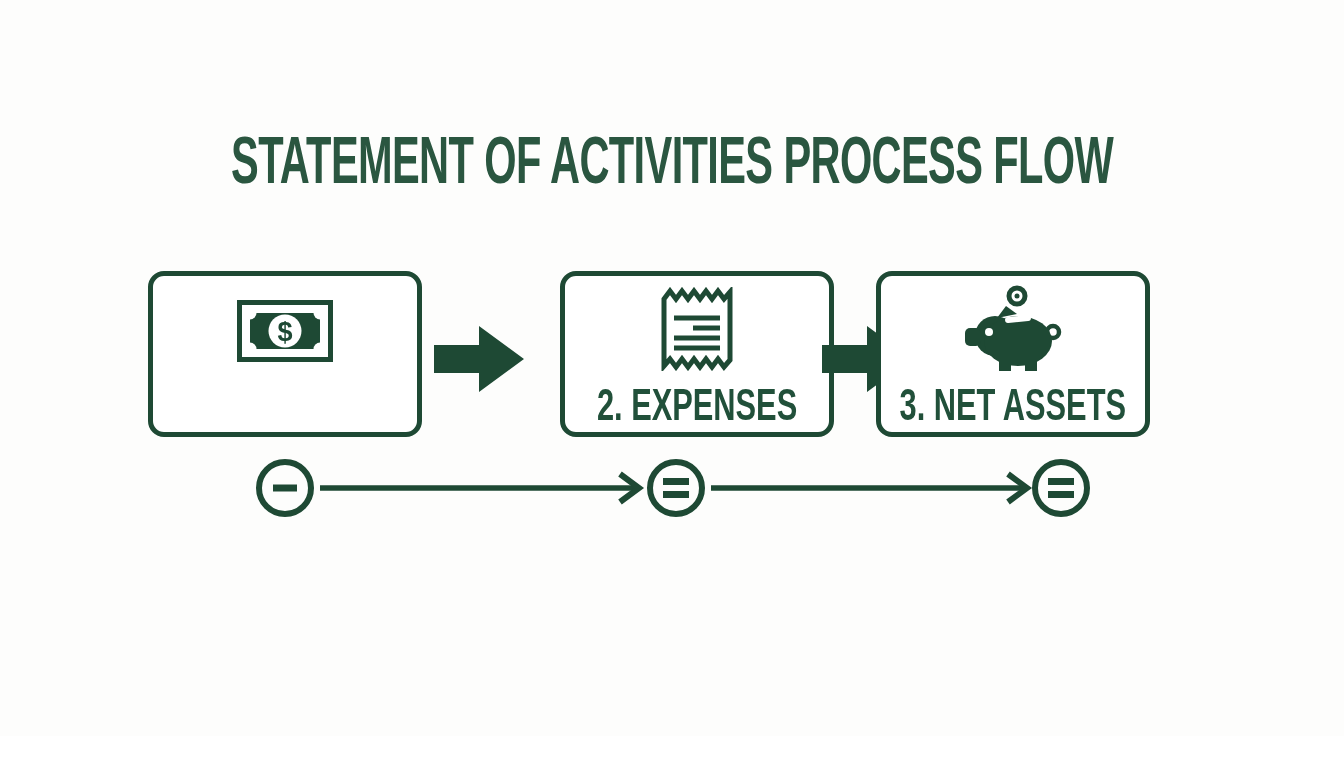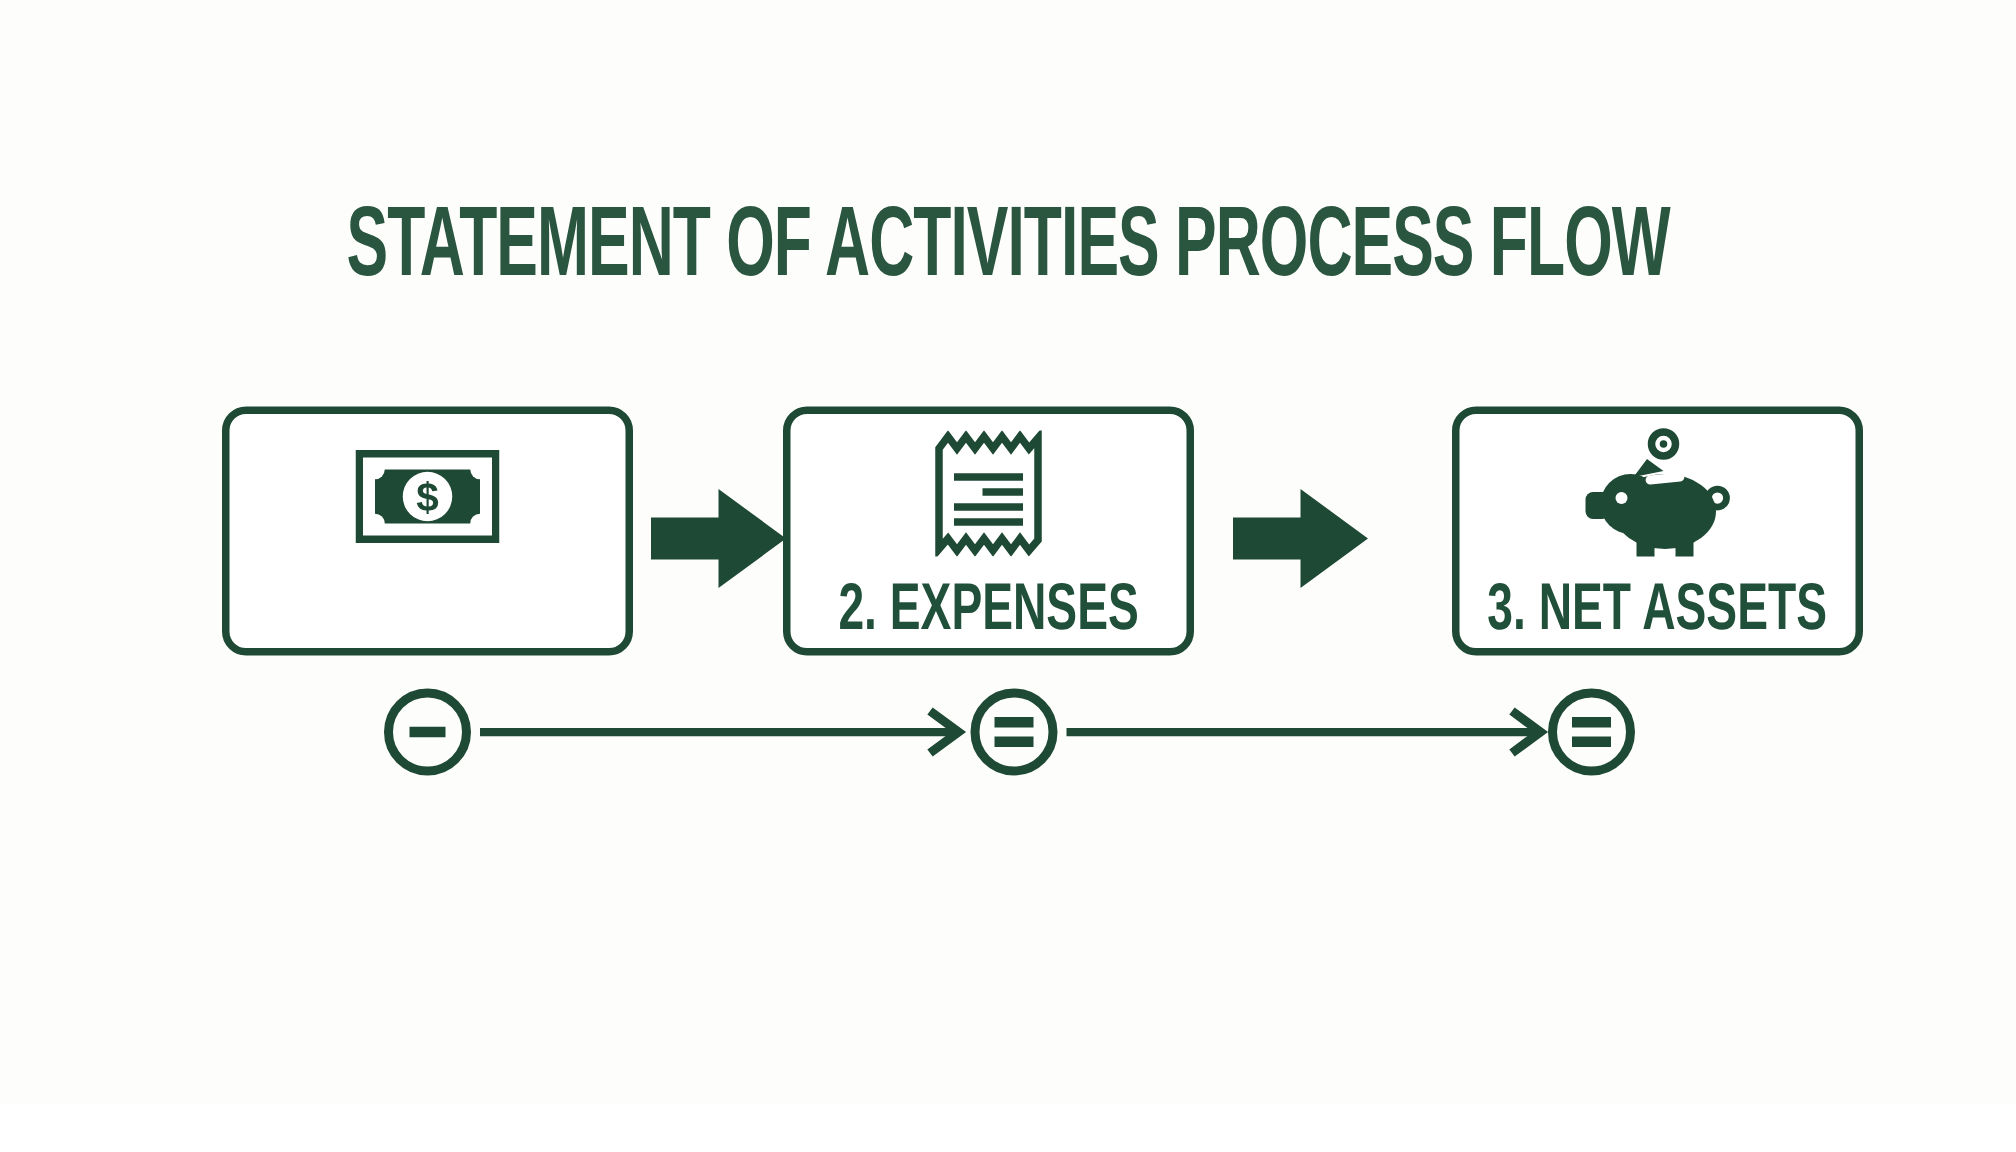--- a/index.html
+++ b/index.html
@@ -50,22 +50,22 @@
     position: absolute;
     top: 271px;
     width: 274px;
     height: 166px;
     box-sizing: border-box;
     border: 5px solid var(--green);
     border-radius: 16px;
     background: #ffffff;
   }
   .box-1 { left: 148px; }
-  .box-2 { left: 522px; text-decoration: underline; }
-  .box-3 { left: 968px; }
+  .box-2 { left: 560px; text-decoration: underline; }
+  .box-3 { left: 876px; }
 
   .icon-wrap {
     position: absolute;
     left: 0;
     width: 100%;
     display: flex;
     justify-content: center;
   }
   .box-1 .icon-wrap { top: 24px; }
   .box-2 .icon-wrap { top: 11px; }

